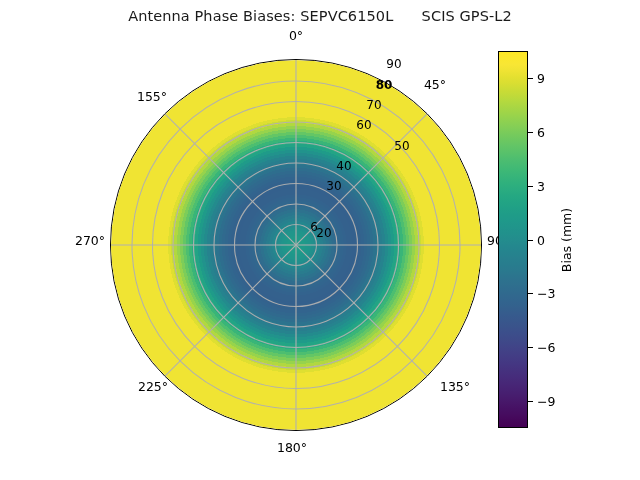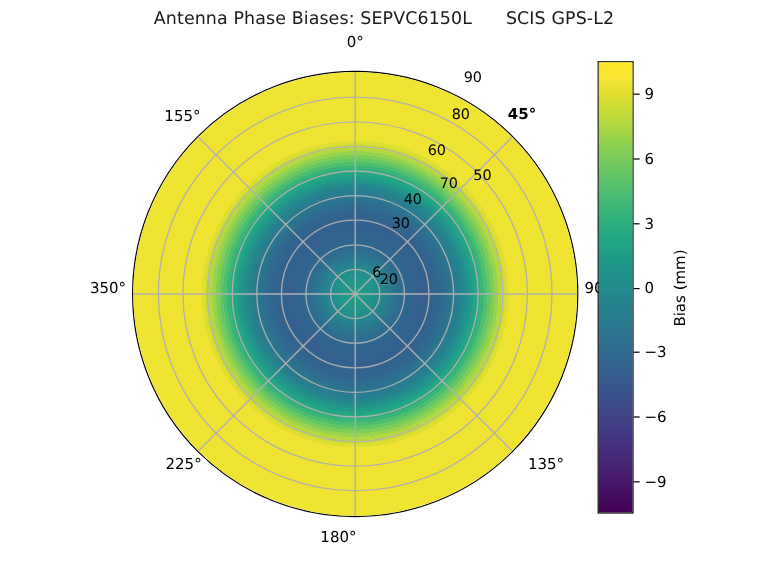--- a/index.html
+++ b/index.html
@@ -90,36 +90,36 @@
         <line x1="5" y1="190" x2="375" y2="190"></line>
         <line x1="59.2" y1="59.2" x2="320.8" y2="320.8"></line>
         <line x1="320.8" y1="59.2" x2="59.2" y2="320.8"></line>
       </g>
       <g stroke="#b0b0b0" stroke-width="1.1">
         <line x1="190" y1="190" x2="190" y2="190"></line>
       </g>
     </svg>
 
     <div class="ang-label" style="left:190px;top:-20px;">0°</div>
-    <div class="ang-label" style="left:329px;top:40px;font-weight:bold;">45°</div>
+    <div class="ang-label" style="left:329px;top:29px;">45°</div>
     <div class="ang-label" style="left:389px;top:185px;">90</div>
     <div class="ang-label" style="left:349px;top:331px;">135°</div>
-    <div class="ang-label" style="left:176px;top:392px;">180°</div>
+    <div class="ang-label" style="left:186px;top:392px;">180°</div>
     <div class="ang-label" style="left:47px;top:331px;">225°</div>
-    <div class="ang-label" style="left:-16px;top:185px;">350°</div>
+    <div class="ang-label" style="left:-16px;top:185px;">270°</div>
     <div class="ang-label" style="left:46px;top:41px;">155°</div>
 
     <div class="rad-label" style="left:208px;top:172px;">6</div>
     <div class="rad-label" style="left:218px;top:152px;margin-top:26px;">20</div>
     <div class="rad-label" style="left:228px;top:131px;">30</div>
     <div class="rad-label" style="left:238px;top:111px;">40</div>
     <div class="rad-label" style="left:248px;top:91px;margin-left:48px;">50</div>
     <div class="rad-label" style="left:258px;top:70px;">60</div>
-    <div class="rad-label" style="left:268px;top:50px;margin-top:48px;">70</div>
-    <div class="rad-label" style="left:278px;top:40px;">80</div>
+    <div class="rad-label" style="left:268px;top:50px;">70</div>
+    <div class="rad-label" style="left:278px;top:30px;font-weight:bold;">80</div>
     <div class="rad-label" style="left:288px;top:9px;">90</div>
   </div>
 
   <div id="cbar-wrap">
     <div id="cbar">
       <div id="cbar-grad" style="background: linear-gradient(rgb(253, 231, 37) 0%, rgb(251, 231, 45) 1.67%, rgb(248, 230, 52) 3.33%, rgb(239, 227, 51) 5%, rgb(228, 224, 48) 6.67%, rgb(217, 222, 50) 8.33%, rgb(204, 220, 53) 10%, rgb(192, 218, 57) 11.67%, rgb(179, 217, 63) 13.33%, rgb(167, 214, 68) 15%, rgb(155, 212, 74) 16.67%, rgb(143, 209, 80) 18.33%, rgb(132, 206, 86) 20%, rgb(120, 203, 91) 21.67%, rgb(109, 200, 96) 23.33%, rgb(99, 197, 102) 25%, rgb(89, 194, 106) 26.67%, rgb(79, 190, 111) 28.33%, rgb(70, 187, 115) 30%, rgb(61, 184, 118) 31.67%, rgb(54, 180, 122) 33.33%, rgb(47, 176, 125) 35%, rgb(42, 172, 128) 36.67%, rgb(37, 168, 130) 38.33%, rgb(34, 164, 132) 40%, rgb(32, 160, 134) 41.67%, rgb(31, 156, 136) 43.33%, rgb(31, 153, 138) 45%, rgb(32, 149, 139) 46.67%, rgb(33, 145, 140) 48.33%, rgb(35, 141, 141) 50%, rgb(36, 136, 142) 51.67%, rgb(37, 132, 142) 53.33%, rgb(39, 128, 142) 55%, rgb(40, 125, 142) 56.67%, rgb(42, 121, 142) 58.33%, rgb(44, 116, 142) 60%, rgb(46, 112, 142) 61.67%, rgb(47, 108, 142) 63.33%, rgb(49, 104, 142) 65%, rgb(50, 100, 142) 66.67%, rgb(52, 96, 141) 68.33%, rgb(54, 91, 141) 70%, rgb(56, 87, 140) 71.67%, rgb(58, 83, 139) 73.33%, rgb(60, 78, 139) 75%, rgb(62, 74, 137) 76.67%, rgb(64, 69, 136) 78.33%, rgb(66, 64, 134) 80%, rgb(67, 59, 132) 81.67%, rgb(68, 54, 130) 83.33%, rgb(69, 49, 126) 85%, rgb(70, 44, 123) 86.67%, rgb(71, 39, 119) 88.33%, rgb(71, 34, 115) 90%, rgb(71, 29, 110) 91.67%, rgb(71, 23, 105) 93.33%, rgb(70, 17, 100) 95%, rgb(70, 12, 95) 96.67%, rgb(69, 6, 89) 98.33%, rgb(68, 1, 84) 100%);"></div>
     </div>
     <div class="cb-tick" style="top:26.9px;"></div>
     <div class="cb-tick" style="top:80.8px;"></div>
     <div class="cb-tick" style="top:134.6px;"></div>

